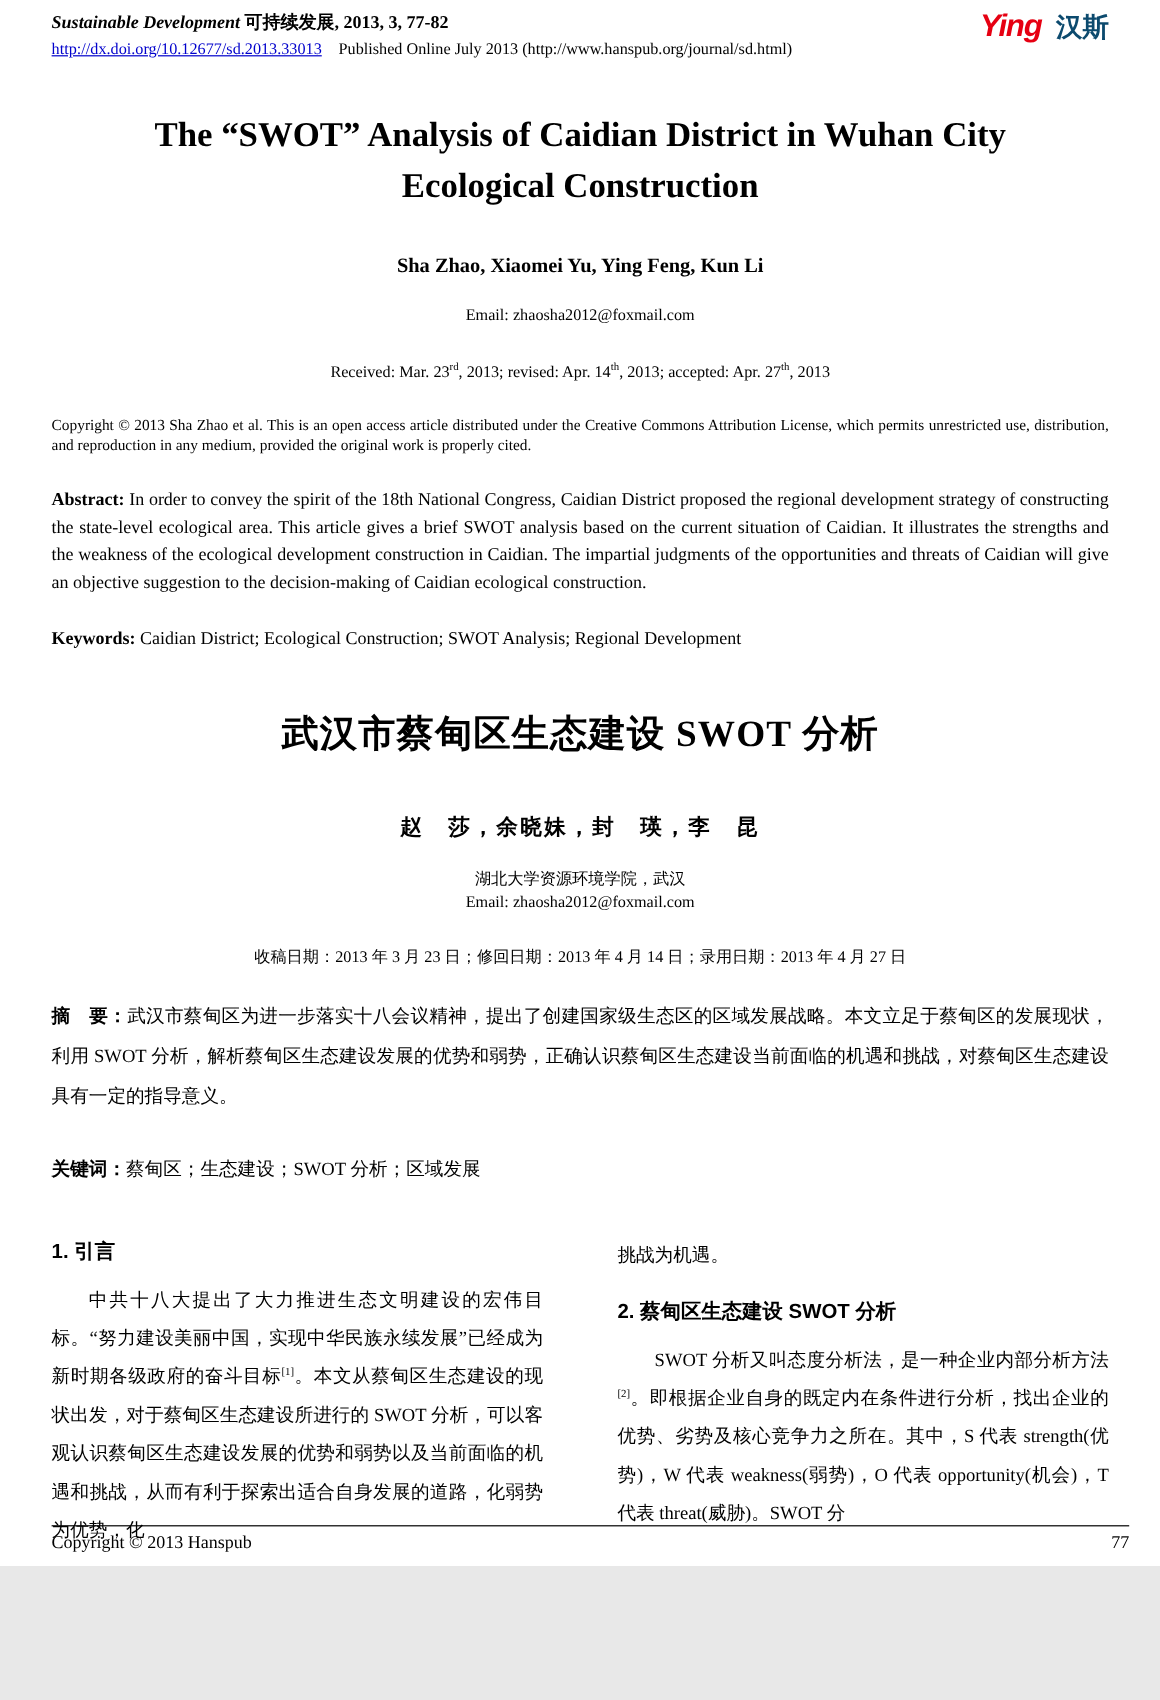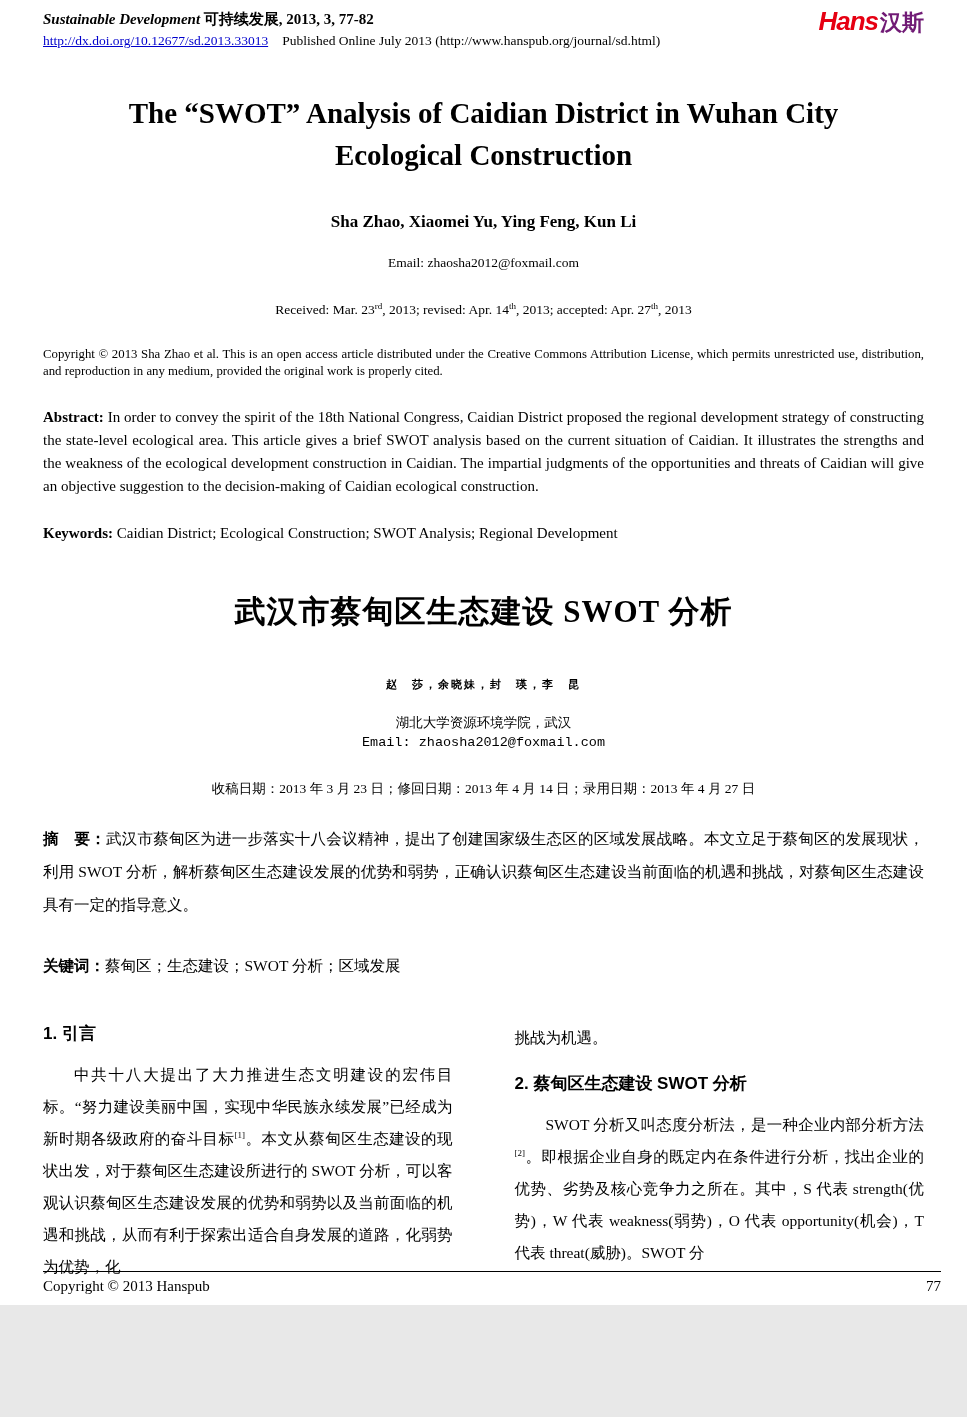--- a/index.html
+++ b/index.html
@@ -11,35 +11,35 @@
   
   .hdr{display:flex;justify-content:space-between;align-items:flex-start;}
   .hdr-left{font-size:15px;line-height:22px;}
   .journal-en{font-weight:bold;font-style:italic;}
   .journal-cn{font-weight:bold;}
   .hdr-line2{font-size:13.5px;font-weight:normal;}
   .doi{color:#0000cc;text-decoration:underline;cursor:pointer;}
   .pub-info{margin-left:14px;}
   .logo{white-space:nowrap;line-height:26px;}
   .logo-hans{color:#e60012;font-family:"Liberation Sans","DejaVu Sans",sans-serif;font-weight:bold;font-style:italic;font-size:26px;letter-spacing:-1px;}
-  .logo-cn{color:#701a75;font-family:"Liberation Sans","DejaVu Sans",sans-serif;font-weight:bold;font-size:22px;margin-left:2px;}
+  .logo-cn{color:#0c4a6e;font-family:"Liberation Sans","DejaVu Sans",sans-serif;font-weight:bold;font-size:22px;margin-left:12px;}
   
   .title{margin:40px 30px 0 30px;font-size:29px;line-height:42px;font-weight:bold;text-align:center;}
   .authors{margin-top:36px;font-size:17px;font-weight:bold;text-align:center;}
   .affil{margin-top:22px;font-size:13.5px;text-align:center;line-height:18px;}
   .received{margin-top:30px;font-size:13.5px;text-align:center;}
   sup{font-size:9px;line-height:0;}
   .copyright{margin-top:28px;font-size:12.8px;line-height:17px;text-align:justify;}
   .abstract{margin-top:26px;font-size:15px;line-height:23px;text-align:justify;}
   .kw{margin-top:24px;font-size:15px;line-height:23px;}
   .b{font-weight:bold;}
   
   .title-cn{margin-top:46px;font-size:31px;font-weight:bold;text-align:center;letter-spacing:1px;}
-  .authors-cn{margin-top:44px;font-size:11px;font-weight:bold;text-align:center;letter-spacing:2px;}
-  .affil-cn{margin-top:22px;font-size:13.5px;text-align:center;line-height:19px;font-family:Liberation Mono, monospace;}
+  .authors-cn{margin-top:44px;font-size:18px;font-weight:bold;text-align:center;letter-spacing:2px;}
+  .affil-cn{margin-top:22px;font-size:13.5px;text-align:center;line-height:19px;}
   .received-cn{margin-top:28px;font-size:13.5px;text-align:center;}
   .abstract-cn{margin-top:24px;font-size:15.5px;line-height:33px;text-align:justify;}
   .kw-cn{margin-top:28px;font-size:15.5px;line-height:33px;}
   
   .columns{margin-top:40px;display:flex;gap:62px;}
   .col{flex:1 1 0;min-width:0;}
   .sec-h{font-size:17px;font-weight:bold;margin:0 0 14px 0;font-family:"Liberation Sans","DejaVu Sans",sans-serif;}
   .sec-h2{margin-top:18px;margin-bottom:14px;}
   .col p{margin:0;font-size:15.5px;line-height:32px;text-align:justify;}
   .indent{text-indent:2em;}
@@ -54,21 +54,21 @@
   <div class="hdr">
     <div class="hdr-left">
       <div class="hdr-line1">
         <span class="journal-en">Sustainable Development</span><span class="journal-cn"> 可持续发展, 2013, 3, 77-82</span>
       </div>
       <div class="hdr-line2">
         <a class="doi">http://dx.doi.org/10.12677/sd.2013.33013</a><span class="pub-info">Published Online July 2013 (http://www.hanspub.org/journal/sd.html)</span>
       </div>
     </div>
     <div class="logo">
-      <span class="logo-hans">Hans</span><span class="logo-cn">汉斯</span>
+      <span class="logo-hans">Ying</span><span class="logo-cn">汉斯</span>
     </div>
   </div>
 
   <h1 class="title">The “SWOT” Analysis of Caidian District in Wuhan City Ecological Construction</h1>
 
   <div class="authors">Sha Zhao, Xiaomei Yu, Ying Feng, Kun Li</div>
 
   <div class="affil">
     <div>Email: zhaosha2012@foxmail.com</div>
   </div>

